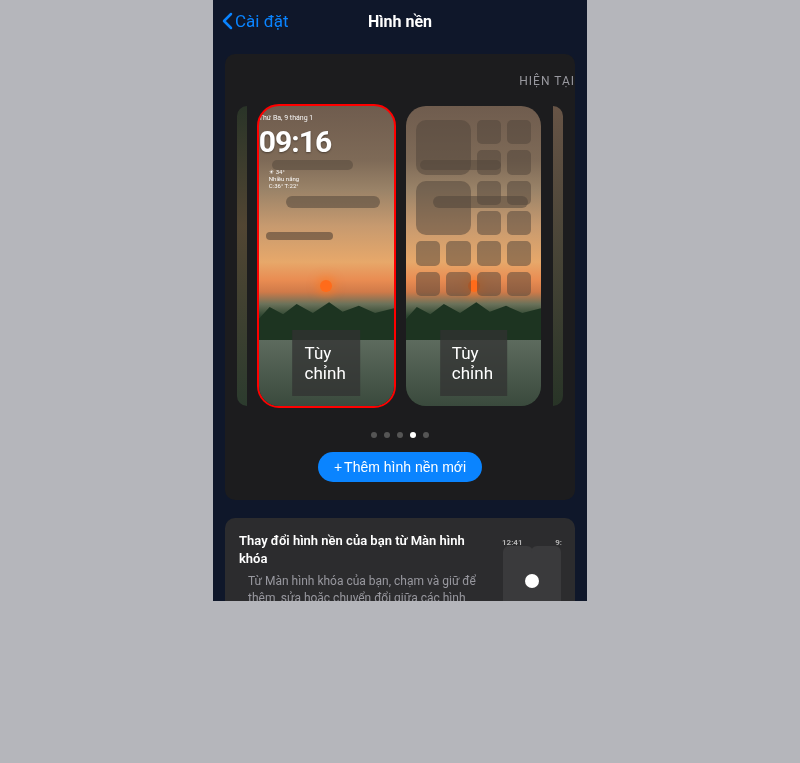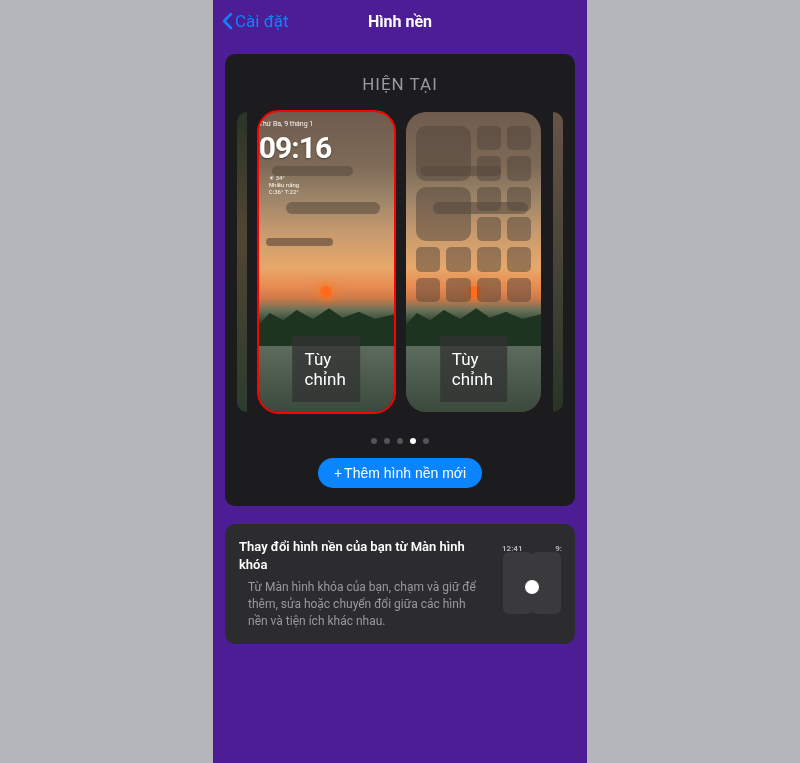--- a/index.html
+++ b/index.html
@@ -7,22 +7,22 @@
     background: #b5b6bb;
     font-family: -apple-system, "Segoe UI", Roboto, Arial, sans-serif;
     width: 800px;
     height: 763px;
     display: flex;
     justify-content: center;
     align-items: flex-start;
   }
   .phone {
     width: 374px;
-    height: 763px;
-    background: #4c1d95;
+    height: 601px;
+    background: #0f172a;
     position: relative;
     overflow: hidden;
   }
   .header {
     height: 42px;
     display: flex;
     align-items: center;
     justify-content: center;
     position: relative;
   }
@@ -42,23 +42,23 @@
     font-weight: 700;
   }
   .current-panel {
     margin: 12px 12px 0 12px;
     background: #1c1c1e;
     border-radius: 10px;
     padding: 20px 0 18px 0;
   }
   .current-header {
     color: #98989f;
-    font-size: 17px;
+    font-size: 12px;
     letter-spacing: 1px;
-    text-align: center;
+    text-align: right;
     margin-bottom: 18px;
   }
   .cards-row {
     display: flex;
     justify-content: center;
     gap: 12px;
     padding: 0 12px;
     position: relative;
     height: 310px;
   }

